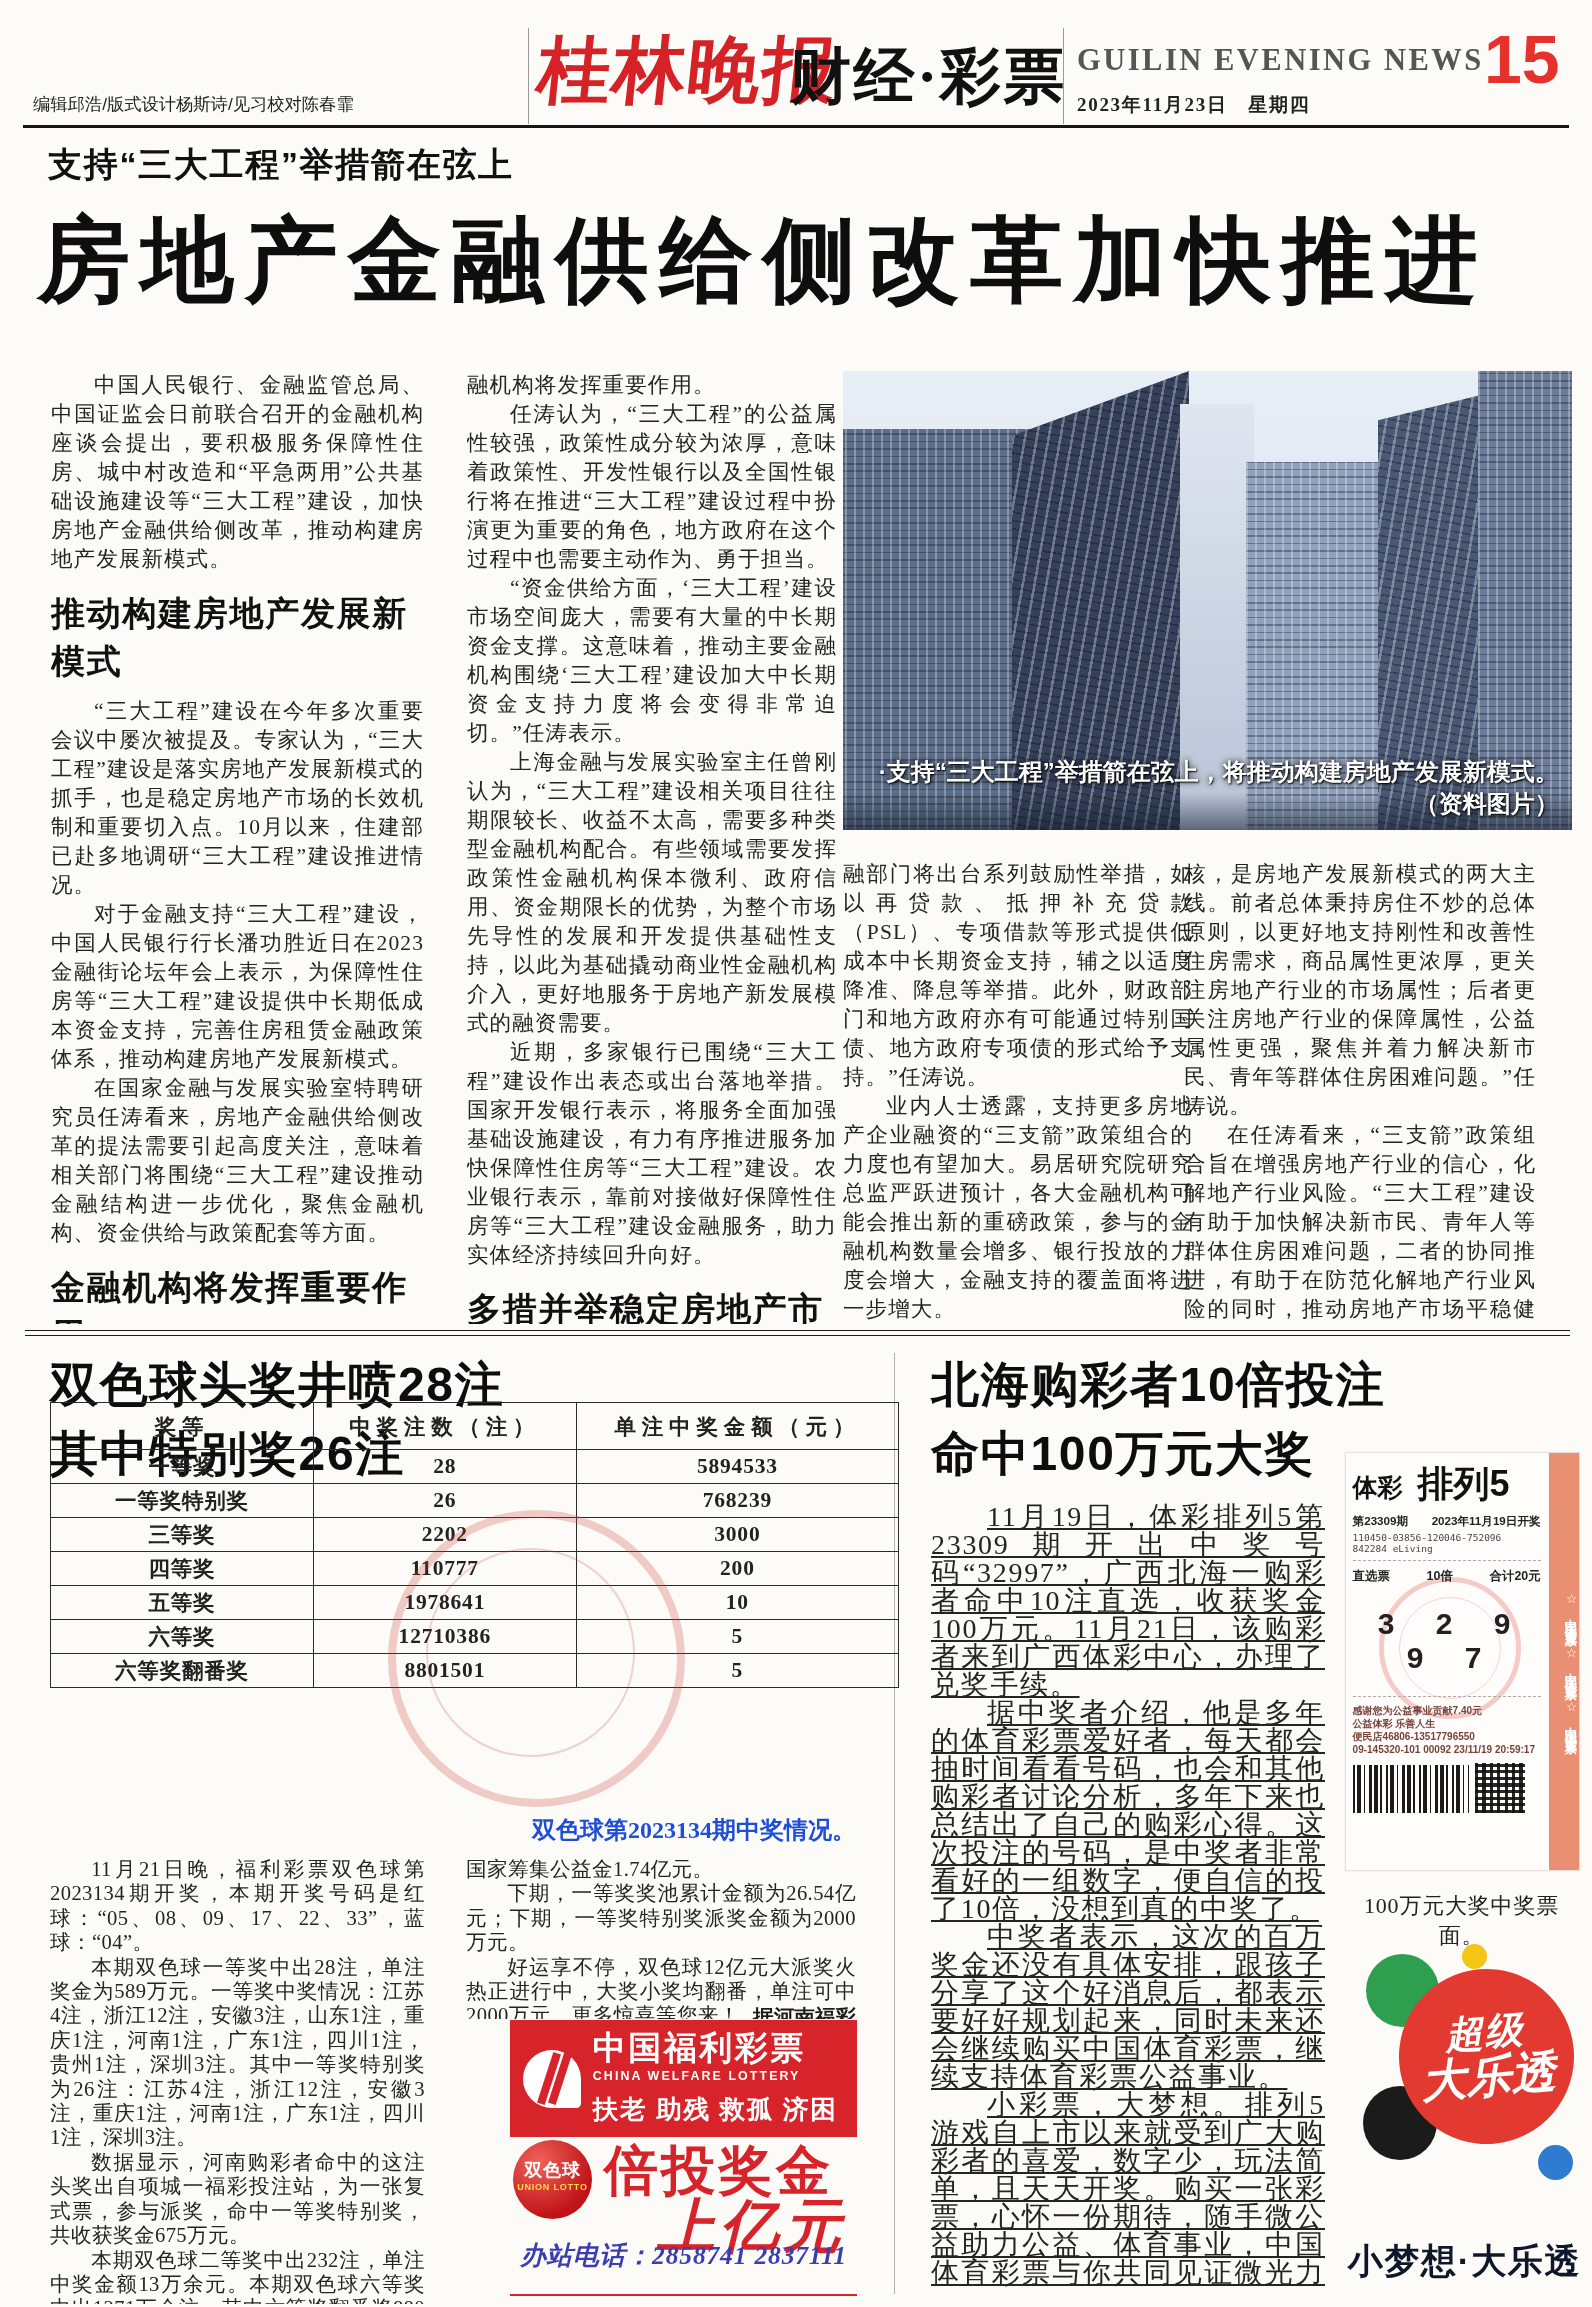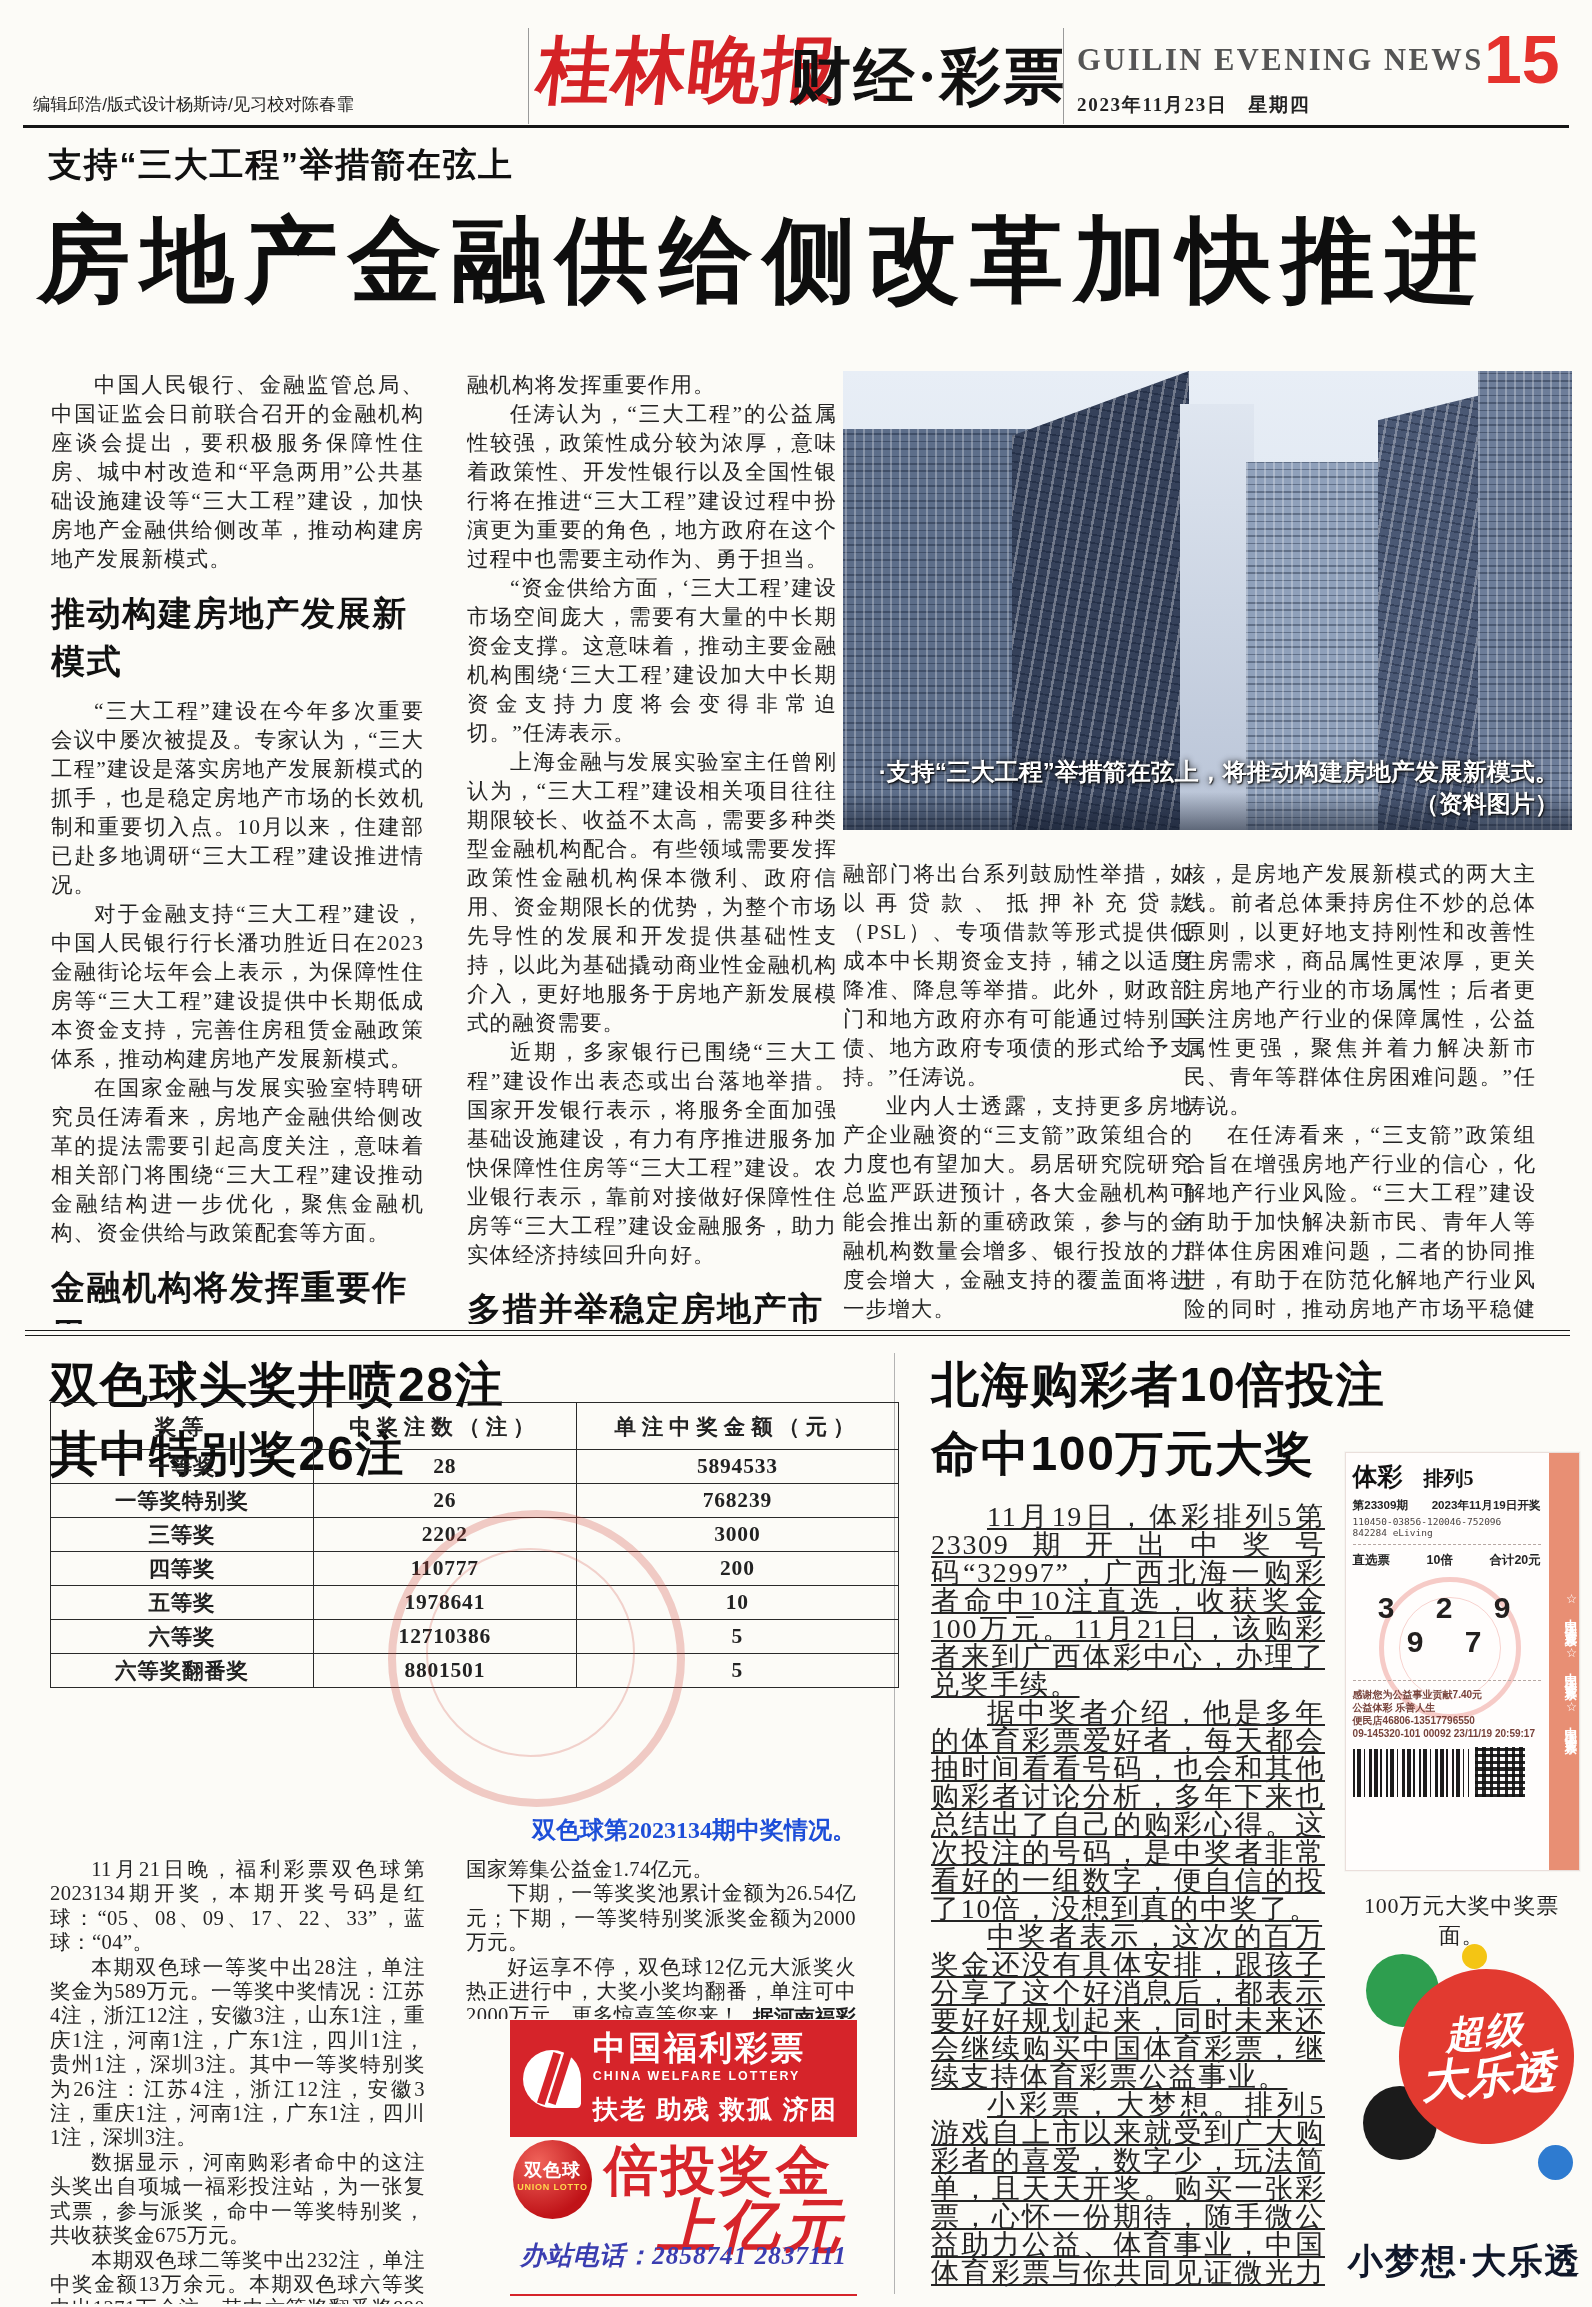--- a/index.html
+++ b/index.html
@@ -112,21 +112,21 @@
   .plw-col p{margin:0;text-indent:2em;text-align:justify;font-size:28px;
       line-height:28px;letter-spacing:1.7px;color:#242424;text-decoration:underline;}
   .plw-src{font-family:var(--sans);font-weight:700;font-size:21.5px;text-align:right;
       margin-top:-28px;letter-spacing:1.7px;}
 
   
   .ticket{left:1345px;top:1452px;width:233px;height:417px;background:#fffdfc;
       border:0.8px solid #eadfdb;box-shadow:0 0 0 0.8px rgba(0,0,0,.03);overflow:hidden;}
   .ticket-inner{position:absolute;left:6.6px;top:6.6px;width:188px;color:#38302e;}
   .t-brand{font-family:var(--sans);font-weight:900;font-size:25px;color:#111;}
-  .t-brand .game{font-size:20px;margin-left:21px;font-family:Liberation Serif, serif;}
+  .t-brand .game{font-size:36px;margin-left:15px;}
   .t-row{display:flex;justify-content:space-between;font-family:var(--sans);
       font-weight:700;font-size:11.6px;margin-top:5px;color:#222;}
   .t-serial{font-family:var(--mono);font-size:9.5px;margin-top:3.3px;color:#4a4341;}
   .t-dash{border-top:1.7px dashed #b7a8a3;margin:6.6px 0;}
   .t-type{display:flex;justify-content:space-between;font-family:var(--sans);
       font-size:12.4px;font-weight:700;color:#222;}
   .t-nums{font-family:var(--sans);font-weight:900;font-size:30px;letter-spacing:16.5px;
       color:#23201f;text-align:center;margin:21.5px 0 21.5px 11.6px;position:relative;z-index:2;}
   .t-stamp{position:absolute;left:33px;top:124px;width:132px;height:132px;border-radius:50%;
       border:5px solid rgba(230,110,100,.35);}

